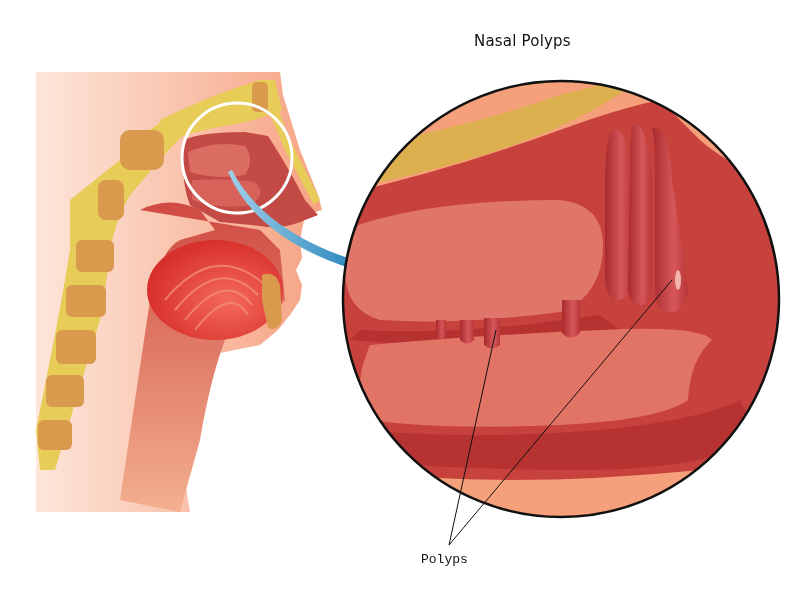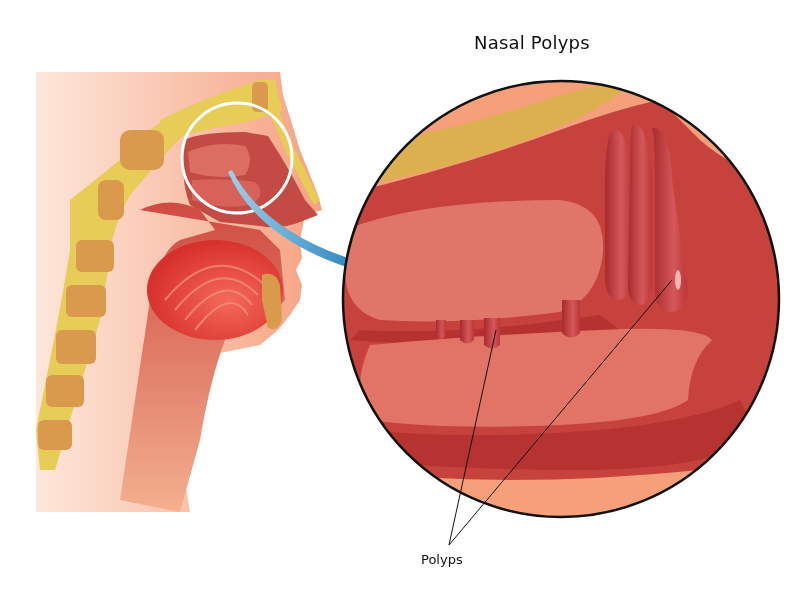--- a/index.html
+++ b/index.html
@@ -1,18 +1,18 @@
 <!DOCTYPE html>
 <html><head>
   <meta charset="utf-8">
   <style>
     html, body { margin:0; padding:0; background:#ffffff; }
     body { width:800px; height:600px; position:relative; overflow:hidden; font-family:"DejaVu Sans", sans-serif; }
-    .title { position:absolute; left:0; top:32px; width:800px; text-align:left; padding-left:474px; box-sizing:border-box; font-size:18px; color:#111; letter-spacing:0.2px; }
-    .label { position:absolute; left:421px; top:552px; font-size:13px; color:#111; }
+    .title { position:absolute; left:0; top:32px; width:800px; text-align:left; padding-left:474px; box-sizing:border-box; font-size:15px; color:#111; letter-spacing:0.2px; }
+    .label { position:absolute; left:421px; top:552px; font-size:13px; color:#111;font-family:Liberation Mono, monospace; }
     svg.scene { position:absolute; left:0; top:0; }
   </style>
 </head>
 <body>
 
 <div class="title">Nasal Polyps</div>
 
 <svg class="scene" width="800" height="600" viewBox="0 0 800 600">
   <defs>
     <linearGradient id="skinGrad" x1="0" x2="1" y1="0" y2="0">

